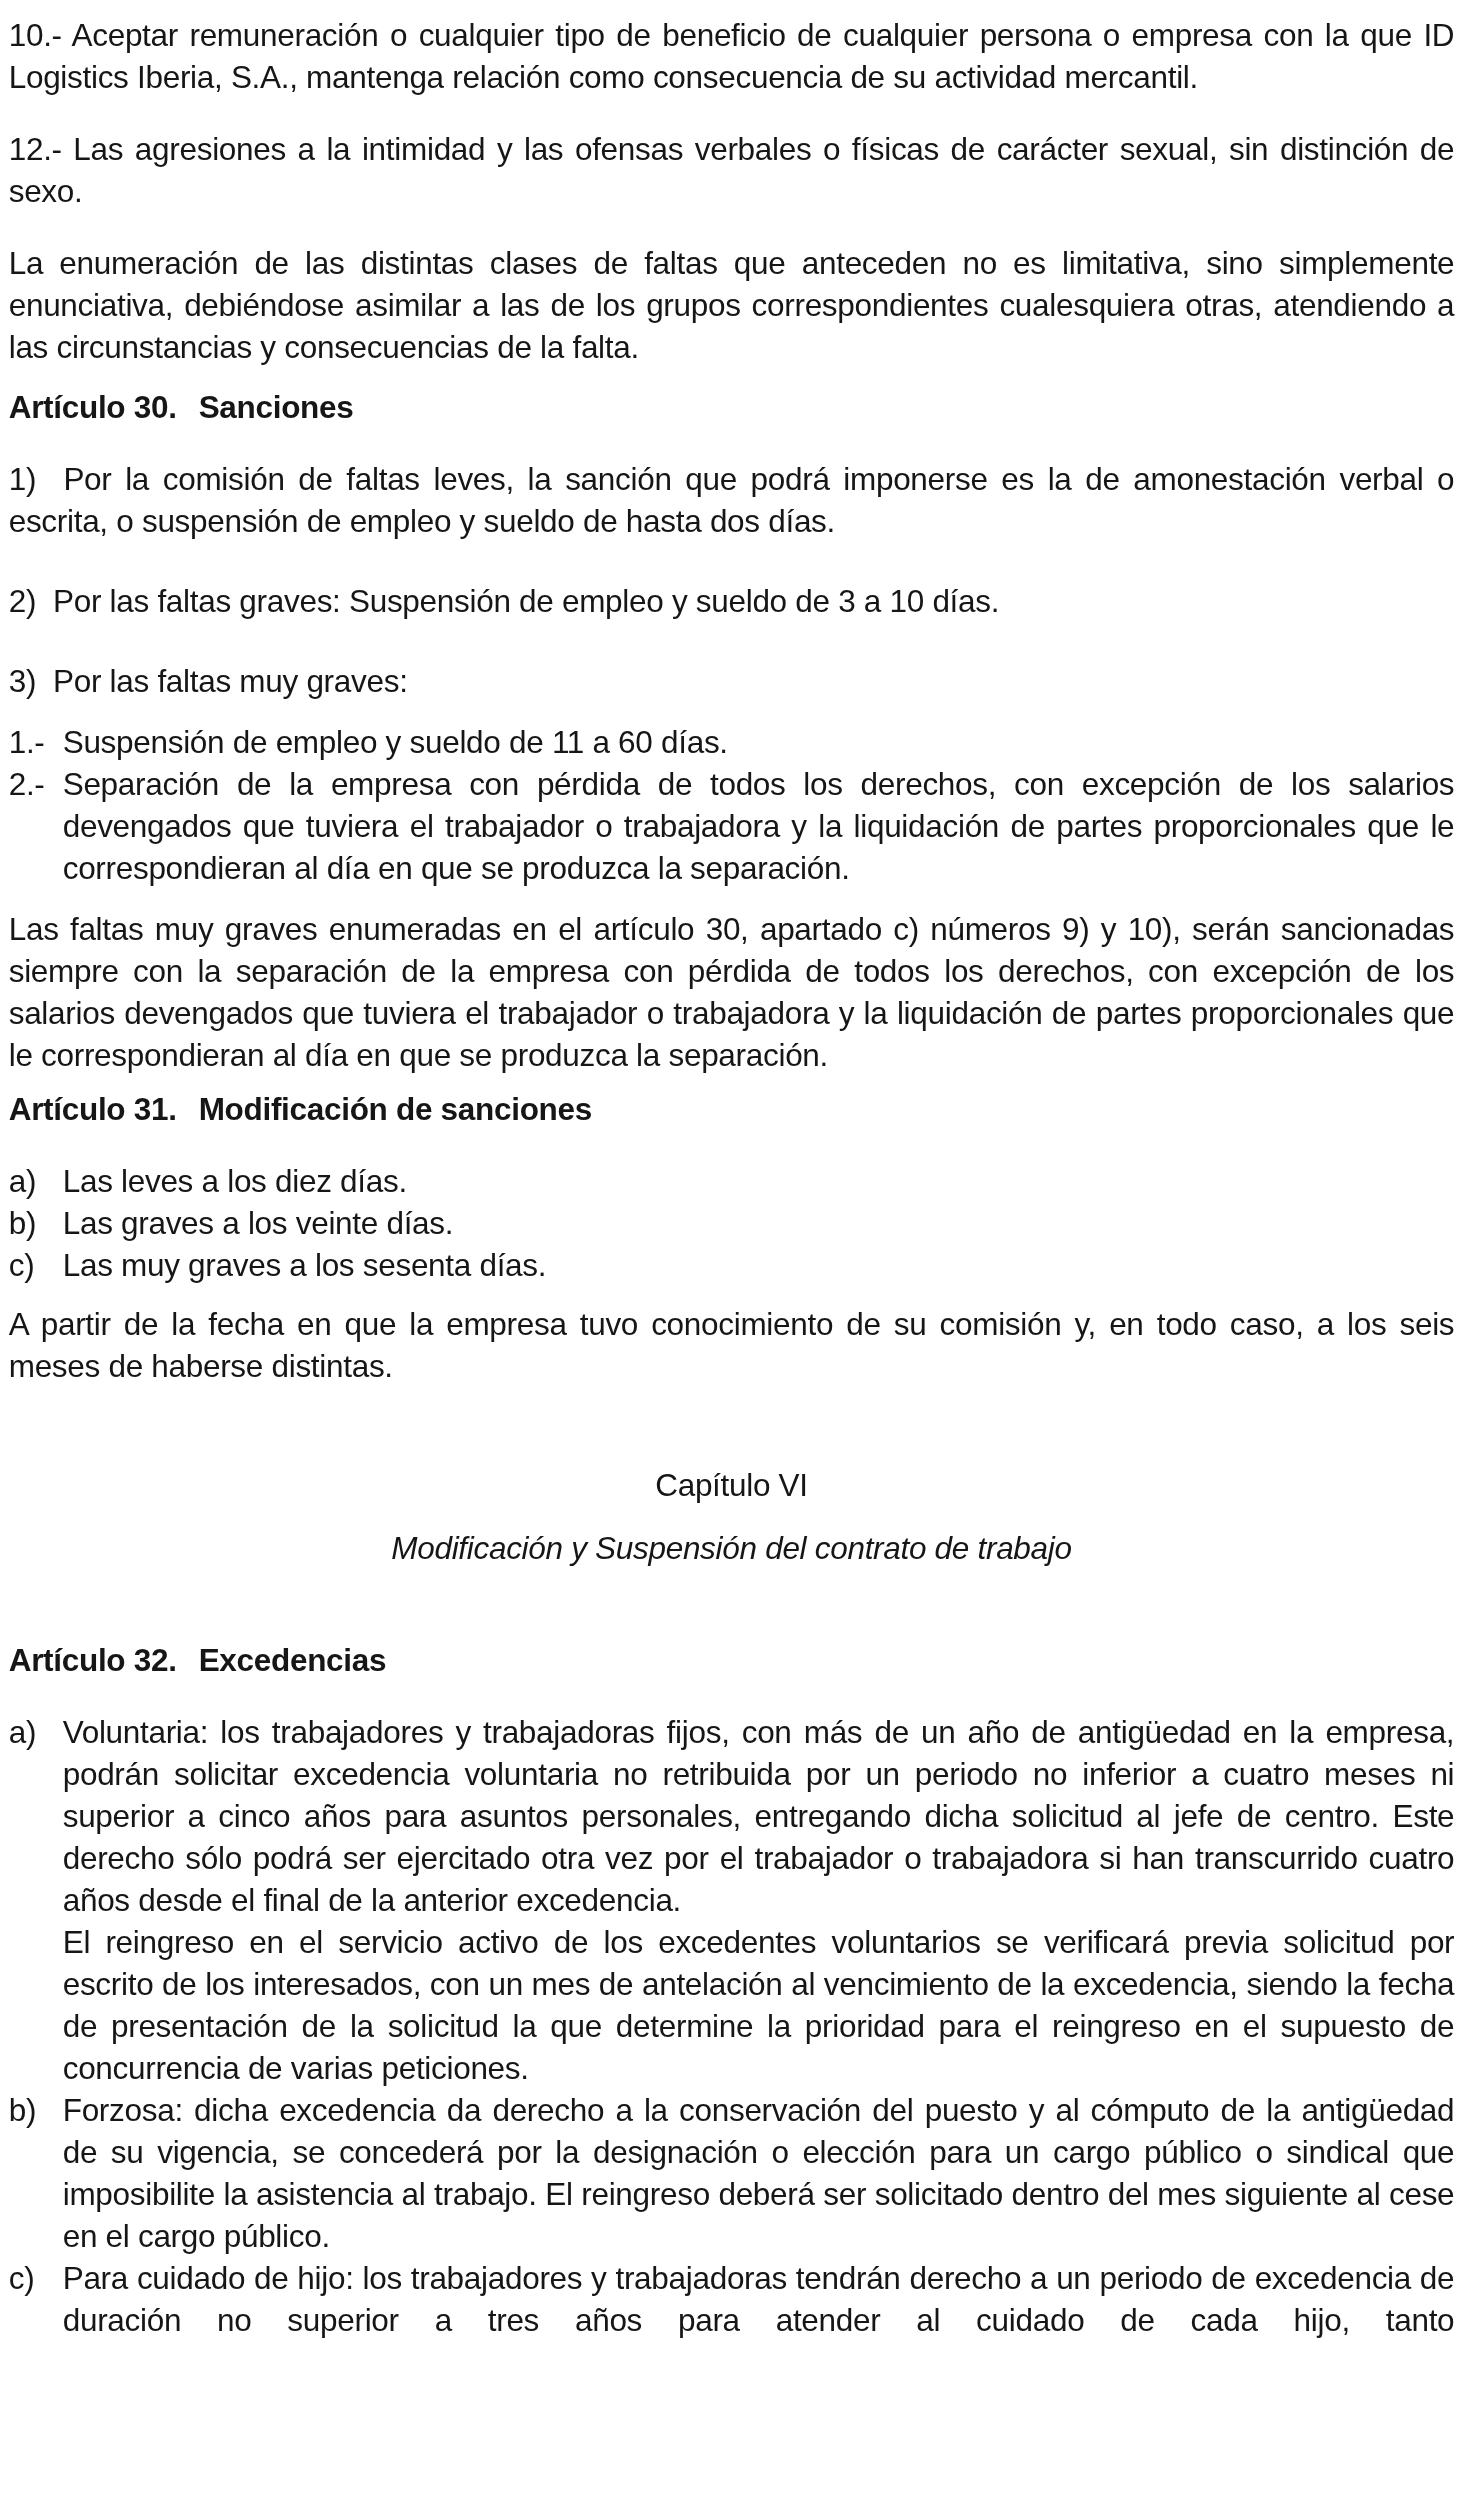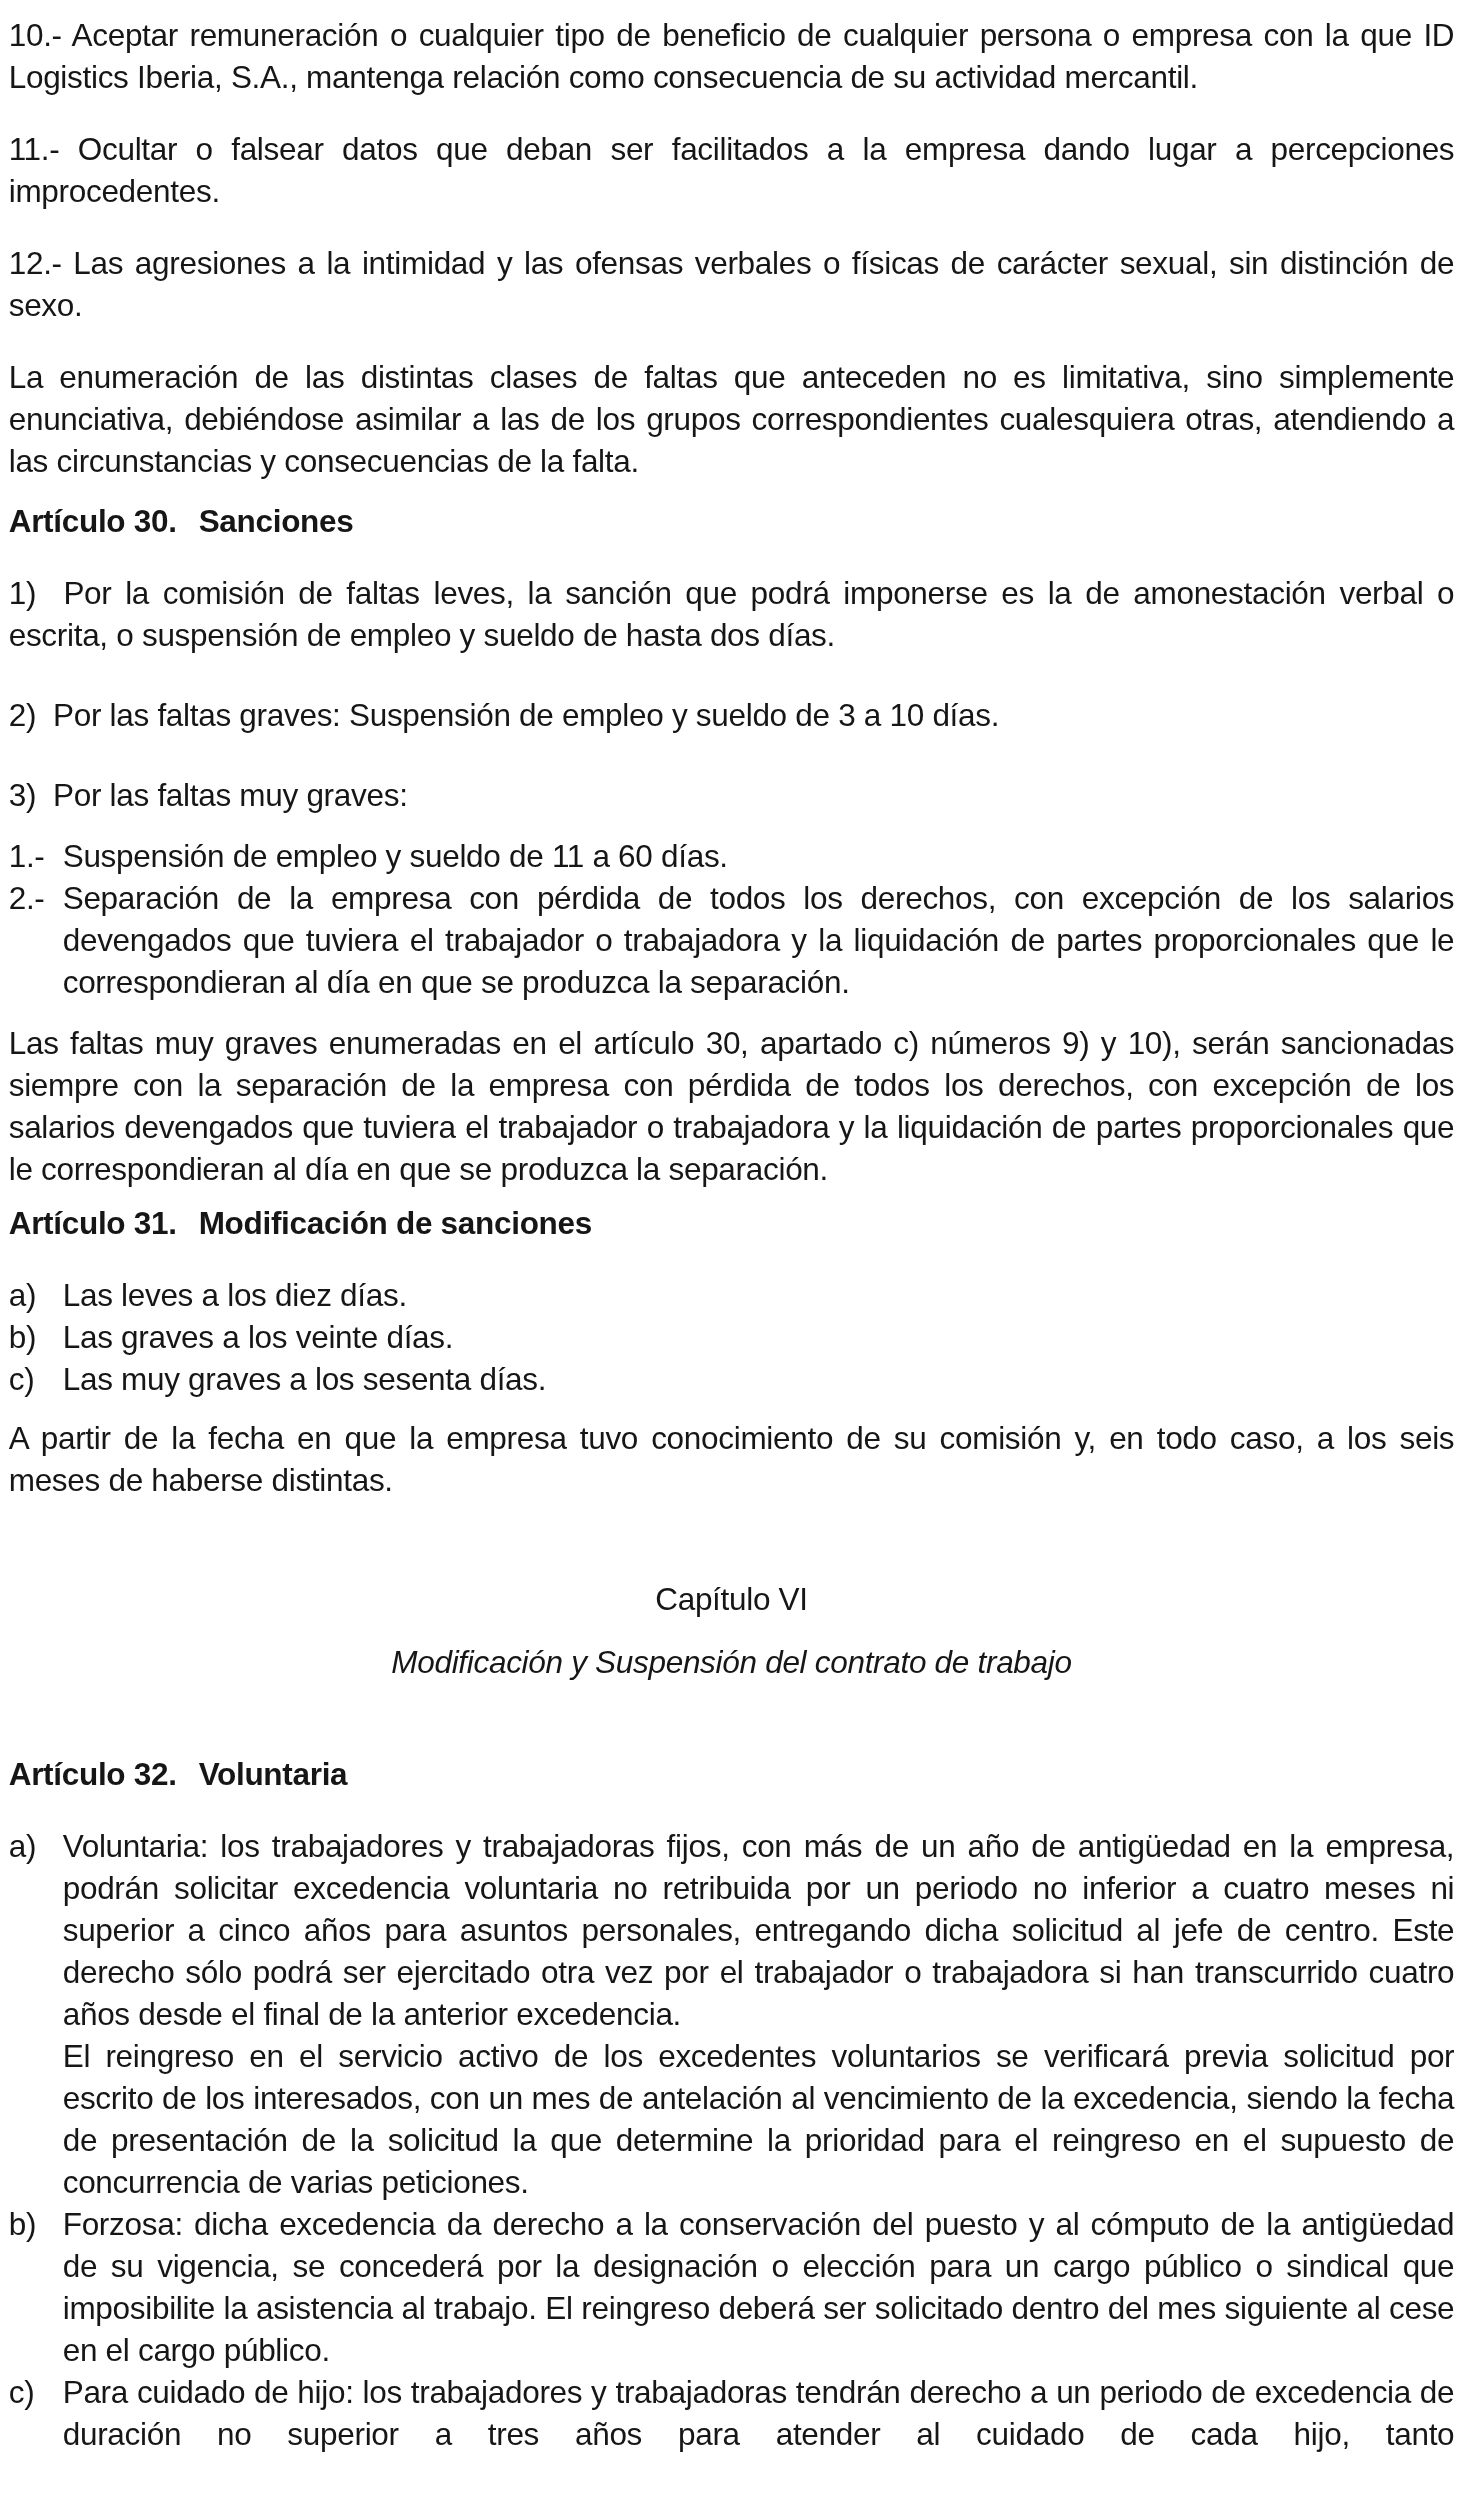--- a/index.html
+++ b/index.html
@@ -36,21 +36,20 @@
   .mb80{margin-bottom:70px;}
   .mb88{margin-bottom:77px;}
 </style>
 </head>
 <body>
 
 <div class="page">
   <div class="content">
 
     <p class="jp mb34">10.- Aceptar remuneración o cualquier tipo de beneficio de cualquier persona o empresa con la que ID Logistics Iberia, S.A., mantenga relación como consecuencia de su actividad mercantil.</p>
-    <p class="jp mb34">11.- Ocultar o falsear datos que deban ser facilitados a la empresa dando lugar a percepciones improcedentes.</p>
     <p class="jp mb34">12.- Las agresiones a la intimidad y las ofensas verbales o físicas de carácter sexual, sin distinción de sexo.</p>
 
     <p class="jp mb20">La enumeración de las distintas clases de faltas que anteceden no es limitativa, sino simplemente enunciativa, debiéndose asimilar a las de los grupos correspondientes cualesquiera otras, atendiendo a las circunstancias y consecuencias de la falta.</p>
 
     <p class="h mb34"><span class="lbl">Artículo 30.</span><span>Sanciones</span></p>
 
     <p class="jp mb44">1)&nbsp; Por la comisión de faltas leves, la sanción que podrá imponerse es la de amonestación verbal o escrita, o suspensión de empleo y sueldo de hasta dos días.</p>
     <p class="jp mb44">2)&nbsp; Por las faltas graves: Suspensión de empleo y sueldo de 3 a 10 días.</p>
     <p class="jp mb22">3)&nbsp; Por las faltas muy graves:</p>
 
@@ -83,21 +82,21 @@
         <span class="mk">c)</span>
         <p class="bd">Las muy graves a los sesenta días.</p>
       </div>
     </div>
 
     <p class="jp mb88">A partir de la fecha en que la empresa tuvo conocimiento de su comisión y, en todo caso, a los seis meses de haberse distintas.</p>
 
     <p class="center mb24">Capítulo VI</p>
     <p class="center it mb80">Modificación y Suspensión del contrato de trabajo</p>
 
-    <p class="h mb34"><span class="lbl">Artículo 32.</span><span>Voluntaria</span></p>
+    <p class="h mb34"><span class="lbl">Artículo 32.</span><span>Excedencias</span></p>
 
     <div>
       <div class="hang">
         <span class="mk">a)</span>
         <div class="bd">
           <p>Voluntaria: los trabajadores y trabajadoras fijos, con más de un año de antigüedad en la empresa, podrán solicitar excedencia voluntaria no retribuida por un periodo no inferior a cuatro meses ni superior a cinco años para asuntos personales, entregando dicha solicitud al jefe de centro. Este derecho sólo podrá ser ejercitado otra vez por el trabajador o trabajadora si han transcurrido cuatro años desde el final de la anterior excedencia.</p>
           <p>El reingreso en el servicio activo de los excedentes voluntarios se verificará previa solicitud por escrito de los interesados, con un mes de antelación al vencimiento de la excedencia, siendo la fecha de presentación de la solicitud la que determine la prioridad para el reingreso en el supuesto de concurrencia de varias peticiones.</p>
         </div>
       </div>
       <div class="hang">

